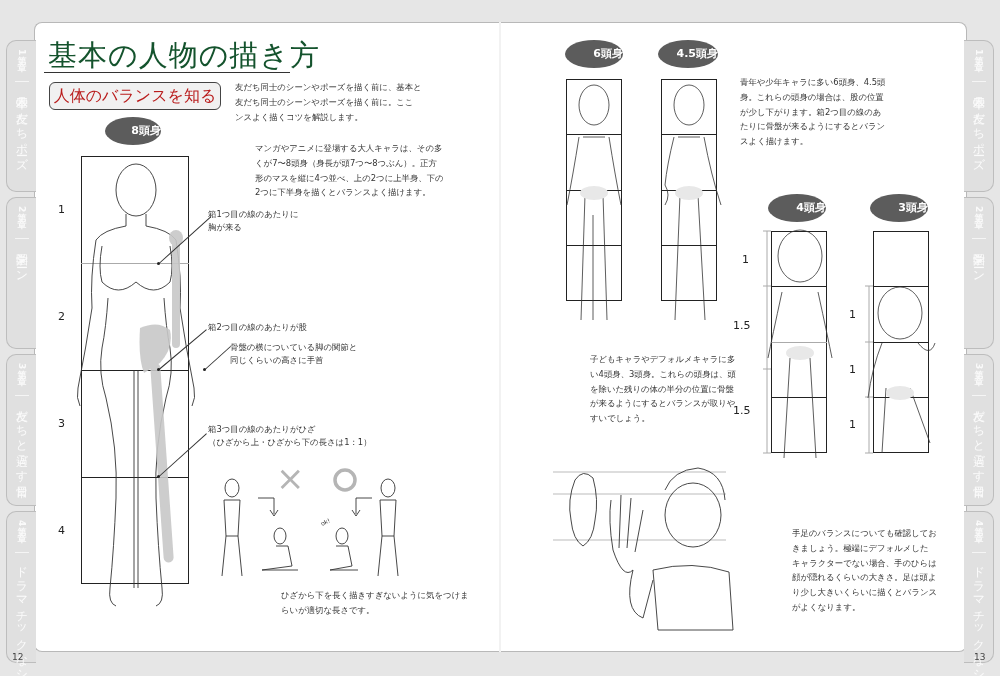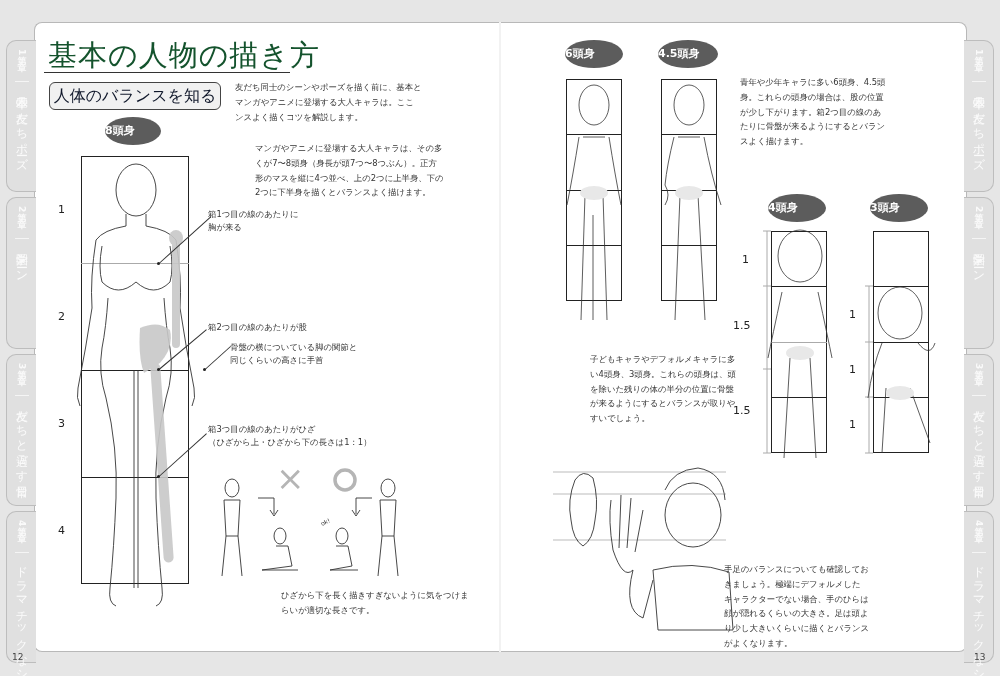--- a/index.html
+++ b/index.html
@@ -19,23 +19,23 @@
   .tab .chap { position:absolute; top:8px; left:50%; transform:translateX(-50%); writing-mode:vertical-rl;
                font-size:9px; font-weight:bold; color:#fafafa; }
   .tab .sep { position:absolute; top:40px; left:8px; width:14px; height:1px; background:#f5f5f5; }
   .tab .ttl { position:absolute; top:46px; left:50%; transform:translateX(-50%); writing-mode:vertical-rl;
               font-size:12px; color:#fbfbfb; letter-spacing:1px; white-space:nowrap; }
 
   .title { position:absolute; left:48px; top:36px; font-size:29px; color:#14532d; letter-spacing:1px;
            font-family:"DejaVu Sans", sans-serif; }
   .title-rule { position:absolute; left:44px; top:72px; width:246px; height:1px; background:#333; }
   .section-box { position:absolute; left:49px; top:82px; width:170px; height:26px; border:1.5px solid #444;
-                 border-radius:6px; background:#f1f1f1; text-align:center; line-height:26px; font-size:16px; color:#0f172a; }
+                 border-radius:6px; background:#f1f1f1; text-align:center; line-height:26px; font-size:16px; color:#b91c1c; }
   .badge { position:absolute; background:#5c5c5c; color:#fff; font-weight:bold; font-size:11px;
-           border-radius:50%; text-align:left; }
+           border-radius:50%; text-align:right; }
   .para { position:absolute; font-size:8.4px; line-height:14.8px; color:#333; }
 
   .grid-box { position:absolute; border:1.5px solid #222; box-sizing:border-box; }
   .grid-line { position:absolute; height:1px; background:#222; }
   .num { position:absolute; font-size:11px; color:#222; }
   .callout { position:absolute; font-size:8.4px; line-height:13px; color:#333; }
   .leader { position:absolute; height:1px; background:#333; transform-origin:left center; }
   .dot { position:absolute; width:3px; height:3px; border-radius:50%; background:#222; }
   svg { position:absolute; overflow:visible; }
 </style>
@@ -94,21 +94,21 @@
 
 <div class="page-num" style="left:12px;">12</div>
 <div class="page-num" style="left:974px;">13</div>
 
 <div class="title">基本の人物の描き方</div>
 <div class="title-rule"></div>
 <div class="section-box">人体のバランスを知る</div>
 
 <div class="para" style="left:235px; top:80px;">
   <div>友だち同士のシーンやポーズを描く前に、基本と</div>
-    <div>マンガやアニメに登場する大人キャラは。ここ</div>
+    <div>友だち同士のシーンやポーズを描く前に。ここ</div>
     <div>ンスよく描くコツを解説します。</div>
 </div>
 <div class="para" style="left:235px; top:141px;margin-left:20px;">
   <div>マンガやアニメに登場する大人キャラは、その多</div>
     <div>くが7〜8頭身（身長が頭7つ〜8つぶん）。正方</div>
     <div>形のマスを縦に4つ並べ、上の2つに上半身、下の</div>
     <div>2つに下半身を描くとバランスよく描けます。</div>
 </div>
 
 <div class="badge" style="left:105px; top:117px; width:56px; height:28px; line-height:28px;">8頭身</div>
@@ -277,20 +277,20 @@
   <g fill="none" stroke="#333" stroke-width="0.9">
     <path d="M22 20 Q14 40 18 60 Q20 80 30 86 Q40 80 42 60 Q46 40 40 18 Q30 8 22 20 Z"></path>
     <path d="M60 90 Q55 60 58 40 M66 88 L68 35 M74 88 L78 38 M82 92 L90 50 M60 90 Q70 120 80 110"></path>
     <ellipse cx="140" cy="55" rx="28" ry="32"></ellipse>
     <path d="M112 30 Q120 10 145 8 Q170 12 172 40"></path>
     <path d="M100 110 Q140 100 176 112 L180 170 L105 170 Z"></path>
     <path d="M80 110 Q70 150 90 158 L100 120"></path>
   </g>
 </svg>
 
-<div class="para" style="left:724px; top:526px;margin-top:36px;">
+<div class="para" style="left:792px; top:526px;">
   <div>手足のバランスについても確認してお</div>
     <div>きましょう。極端にデフォルメした</div>
     <div>キャラクターでない場合、手のひらは</div>
     <div>顔が隠れるくらいの大きさ。足は頭よ</div>
     <div>り少し大きいくらいに描くとバランス</div>
     <div>がよくなります。</div>
 </div>
 
 </body></html>

